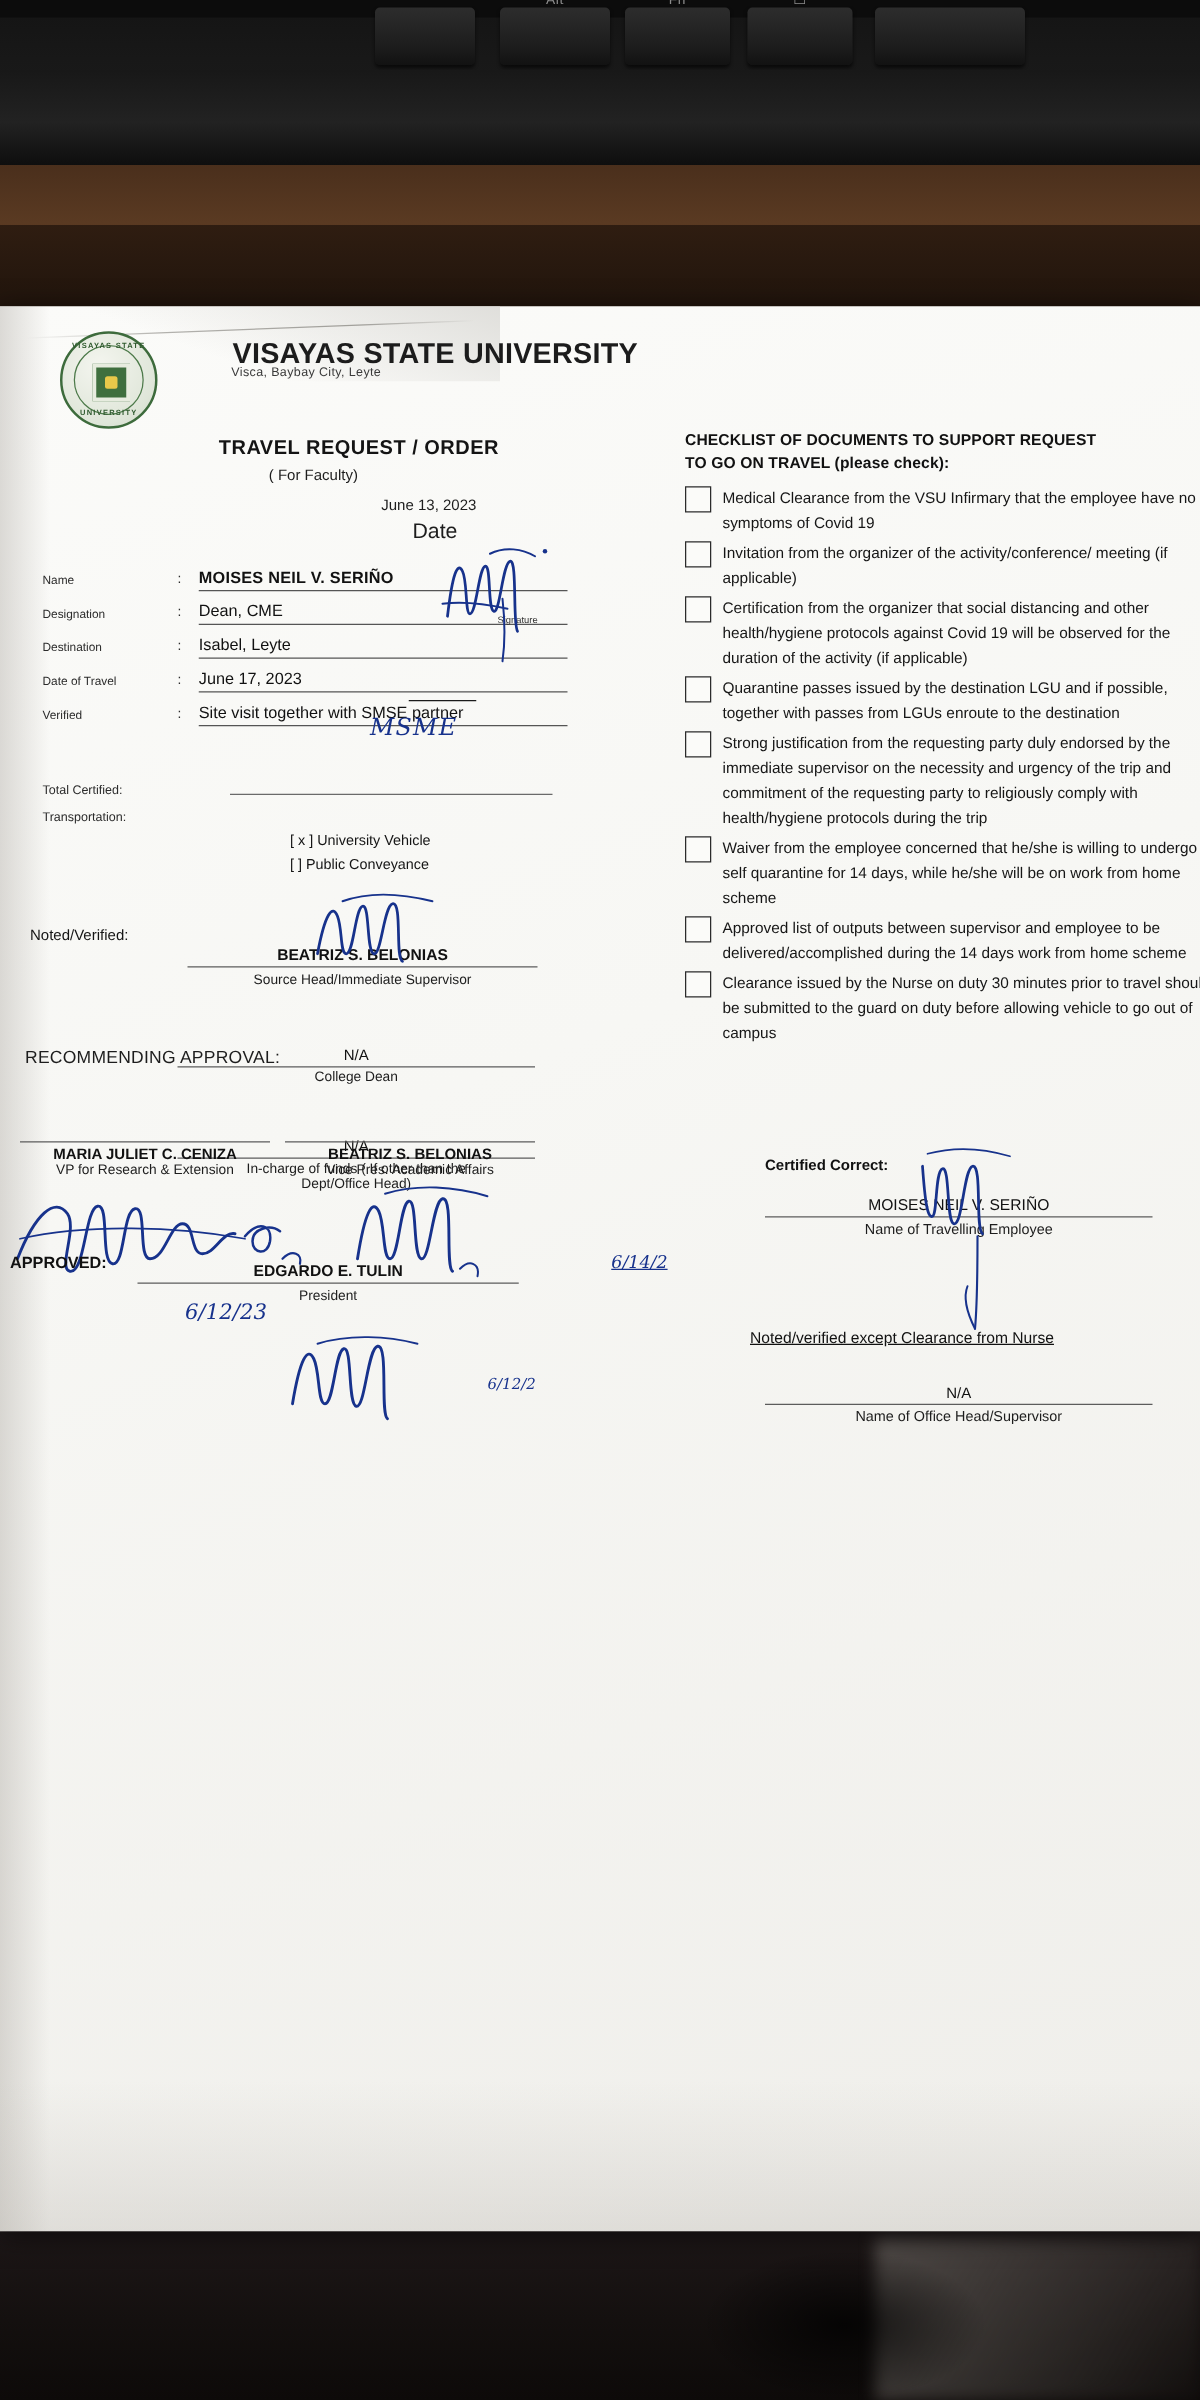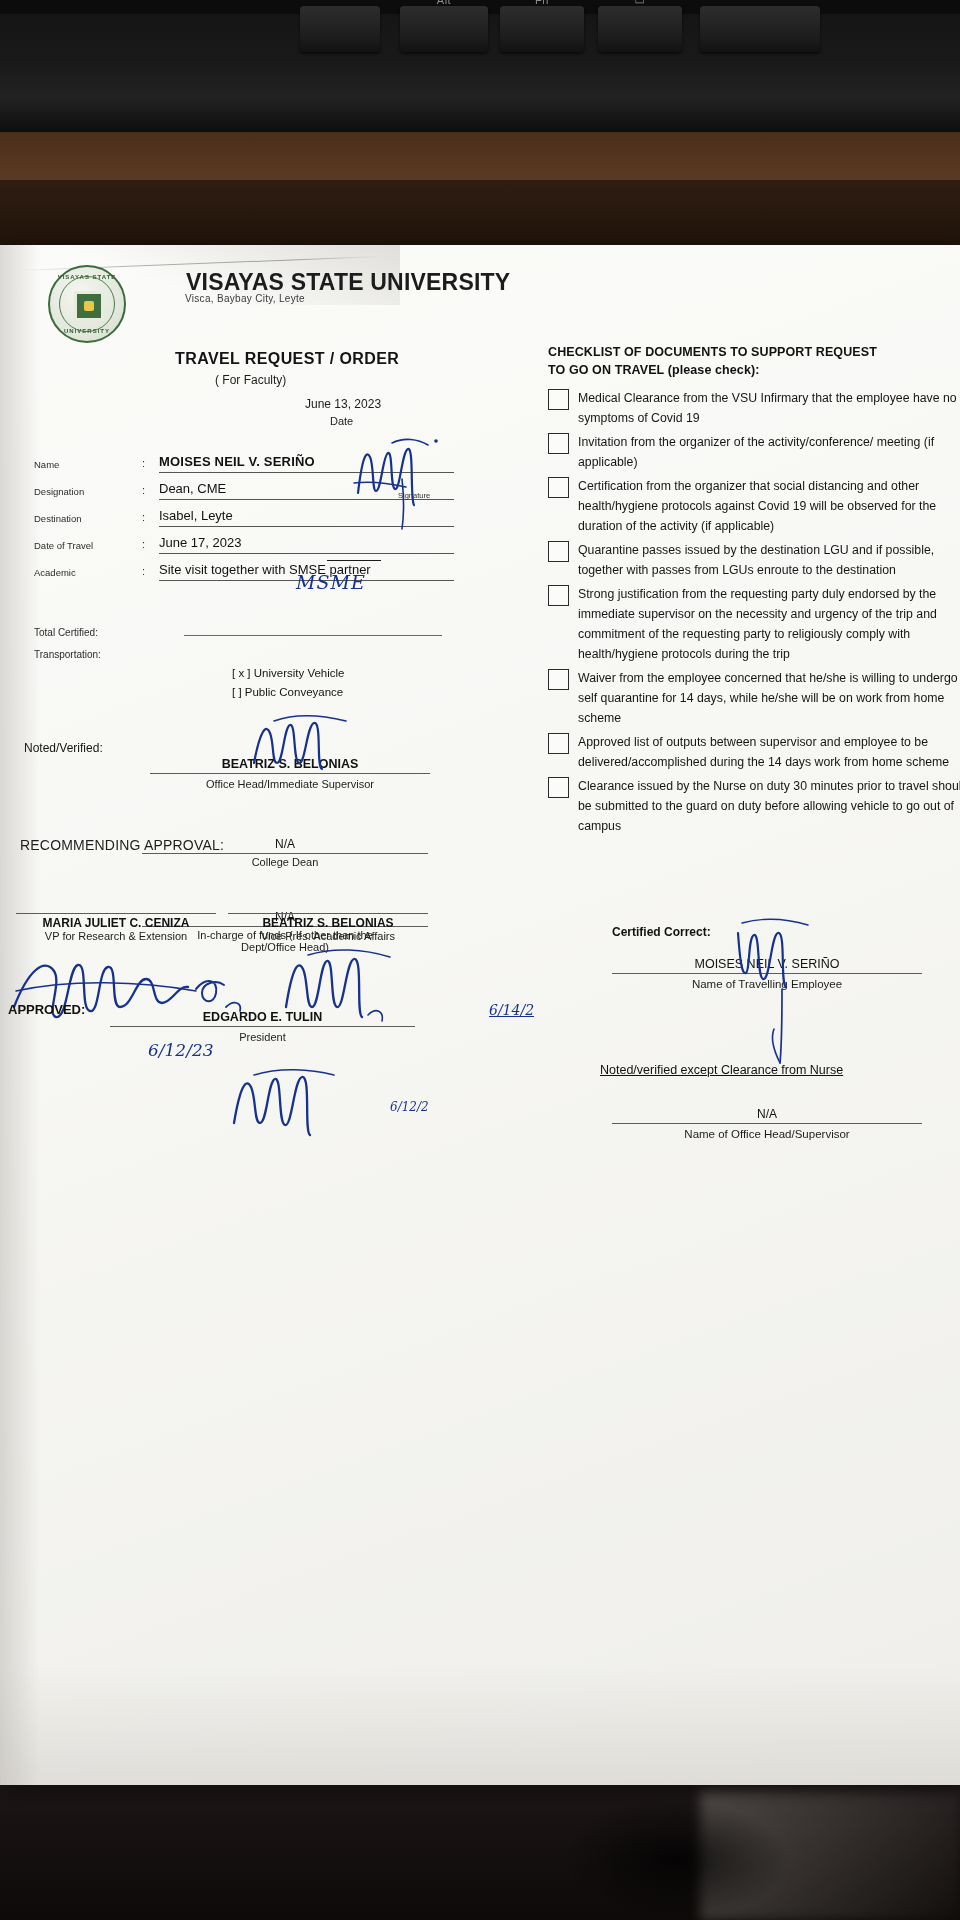--- a/index.html
+++ b/index.html
@@ -127,21 +127,21 @@
   .form-sub {
     position:absolute; left:215px; top:128px;
     font-size:12px; color:#1d1d1d;
   }
   .date-val {
     position:absolute; left:305px; top:152px;
     font-size:12px; color:#1d1d1d;
   }
   .date-lbl {
     position:absolute; left:330px; top:170px;
-    font-size:11px; color:#1d1d1d;
+    font-size:17px; color:#1d1d1d;
   }
 
   
   .fields { position:absolute; left:34px; top:208px; width:480px; }
   .frow { position:relative; height:27px; }
   .frow .lbl {
     position:absolute; left:0; top:6px; width:86px;
     font-size:9.5px; color:#2b2b2b;
   }
   .frow .colon { position:absolute; left:108px; top:4px; font-size:11px; color:#2b2b2b; }
@@ -334,21 +334,21 @@
         <div class="lbl">Destination</div>
         <div class="colon">:</div>
         <div class="val">Isabel, Leyte</div>
       </div>
       <div class="frow">
         <div class="lbl">Date of Travel</div>
         <div class="colon">:</div>
         <div class="val">June 17, 2023</div>
       </div>
       <div class="frow">
-        <div class="lbl">Academic</div>
+        <div class="lbl">Verified</div>
         <div class="colon">:</div>
         <div class="val">Site visit together with SMSE partner</div>
       </div>
     </div>
     <div class="strike"></div>
     <div class="sig-lbl">Signature</div>
     <div class="msme-hw">MSME</div>
 
     <div class="hw" style="left:352px; top:188px;">
       <svg width="90" height="80" viewBox="0 0 90 80">
@@ -370,21 +370,21 @@
       </div>
       <div class="row">
         <div class="lbl">Transportation:</div>
       </div>
       <div class="opt" style="top:44px;">[ x ] University Vehicle</div>
       <div class="opt" style="top:63px;">[    ] Public Conveyance</div>
     </div>
 
     <div class="noted-lbl">Noted/Verified:</div>
     <div class="sig-name-1">BEATRIZ S. BELONIAS</div>
-    <div class="sig-cap-1">Office Head/Immediate Supervisor</div>
+    <div class="sig-cap-1">Source Head/Immediate Supervisor</div>
     <div class="hw" style="left:250px; top:468px;">
       <svg width="120" height="58" viewBox="0 0 120 58">
         <path d="M4,50 C10,18 16,10 20,20 C24,30 22,50 27,50 C33,50 34,14 40,12 C46,10 43,48 49,50 C55,52 57,12 64,10 C72,8 66,54 72,56" fill="none" stroke="#17328c" stroke-width="2.2" stroke-linecap="round"></path>
         <path d="M24,8 C46,0 72,2 96,8" fill="none" stroke="#17328c" stroke-width="1.5" stroke-linecap="round"></path>
       </svg>
     </div>
 
     <div class="rec-lbl">RECOMMENDING APPROVAL:</div>
 
     <div class="centerline" style="left:142px; top:592px;">

